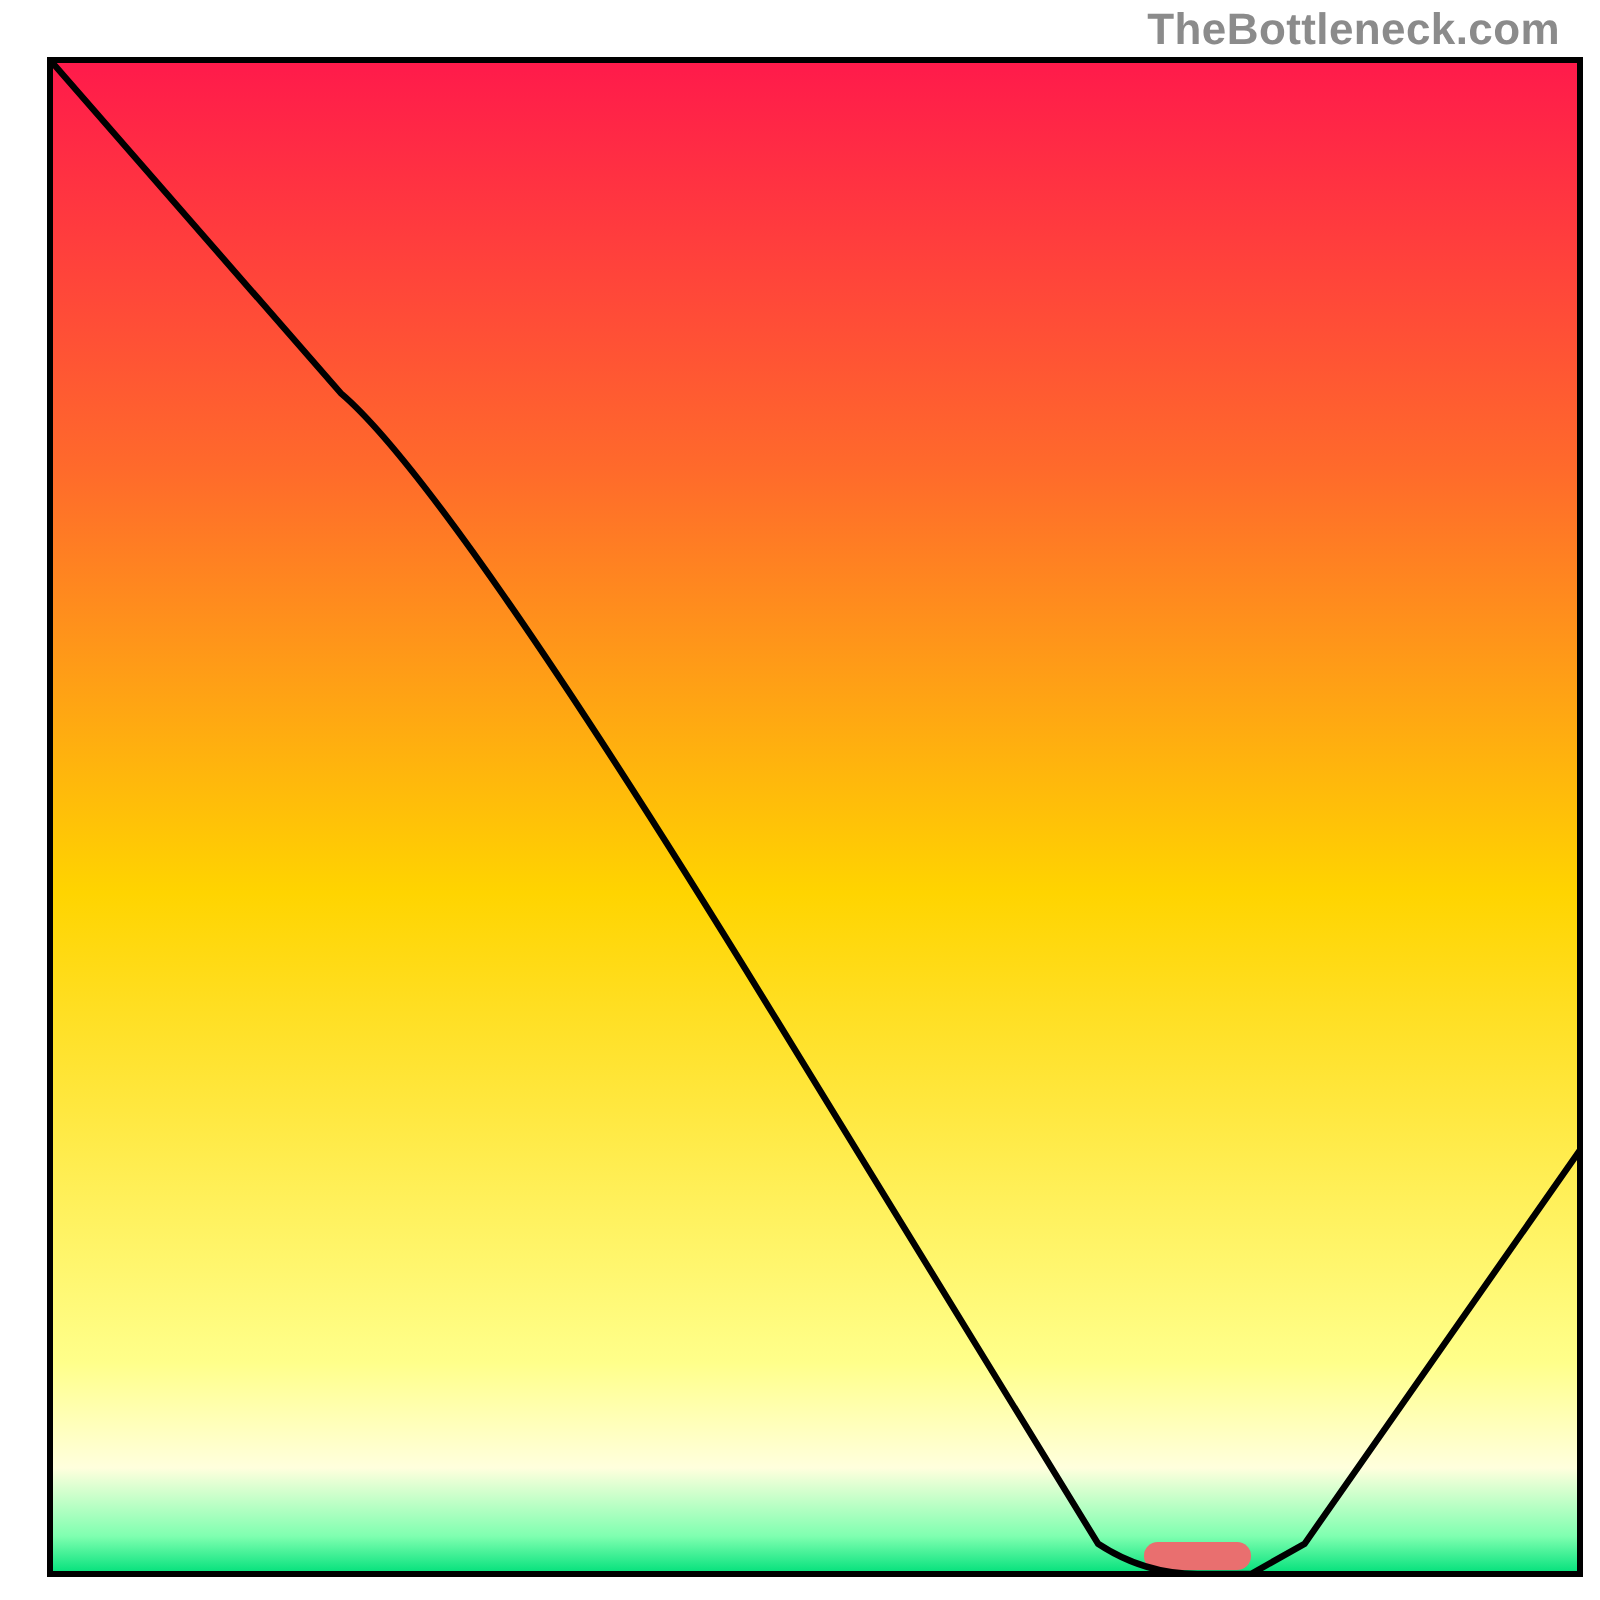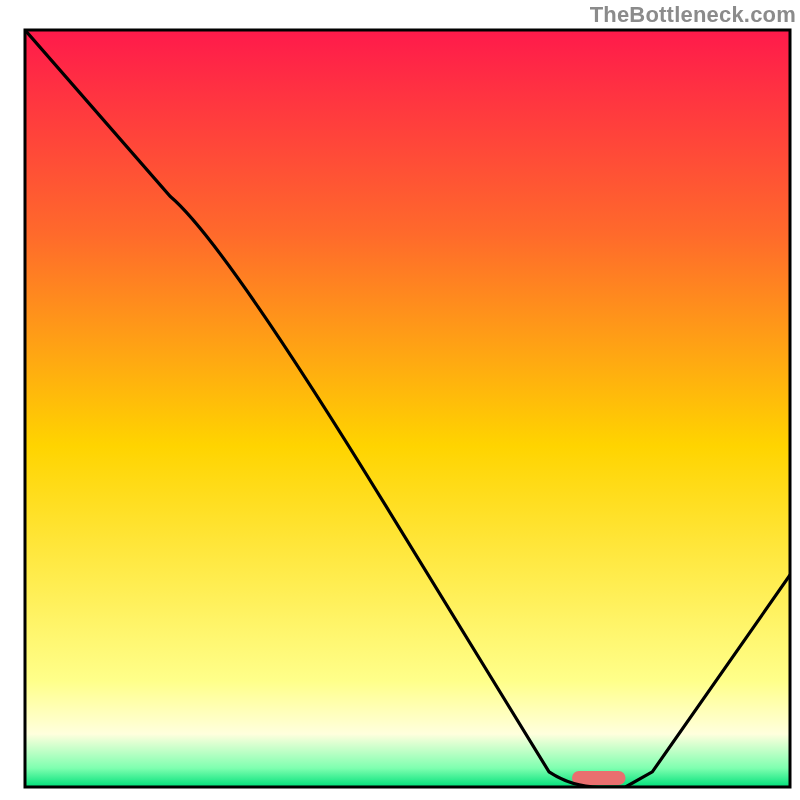--- a/index.html
+++ b/index.html
@@ -11,21 +11,21 @@
     font-family: Arial, Helvetica, sans-serif;
   }
   .wrap {
     position: relative;
     width: 800px;
     height: 800px;
   }
   .watermark {
     position: absolute;
     top: 2px;
-    right: 4px;
+    right: 20px;
     font-size: 22px;
     font-weight: 600;
     color: #8b8b8b;
     letter-spacing: 0.2px;
     z-index: 5;
   }
   svg.chart {
     position: absolute;
     left: 0;
     top: 0;

